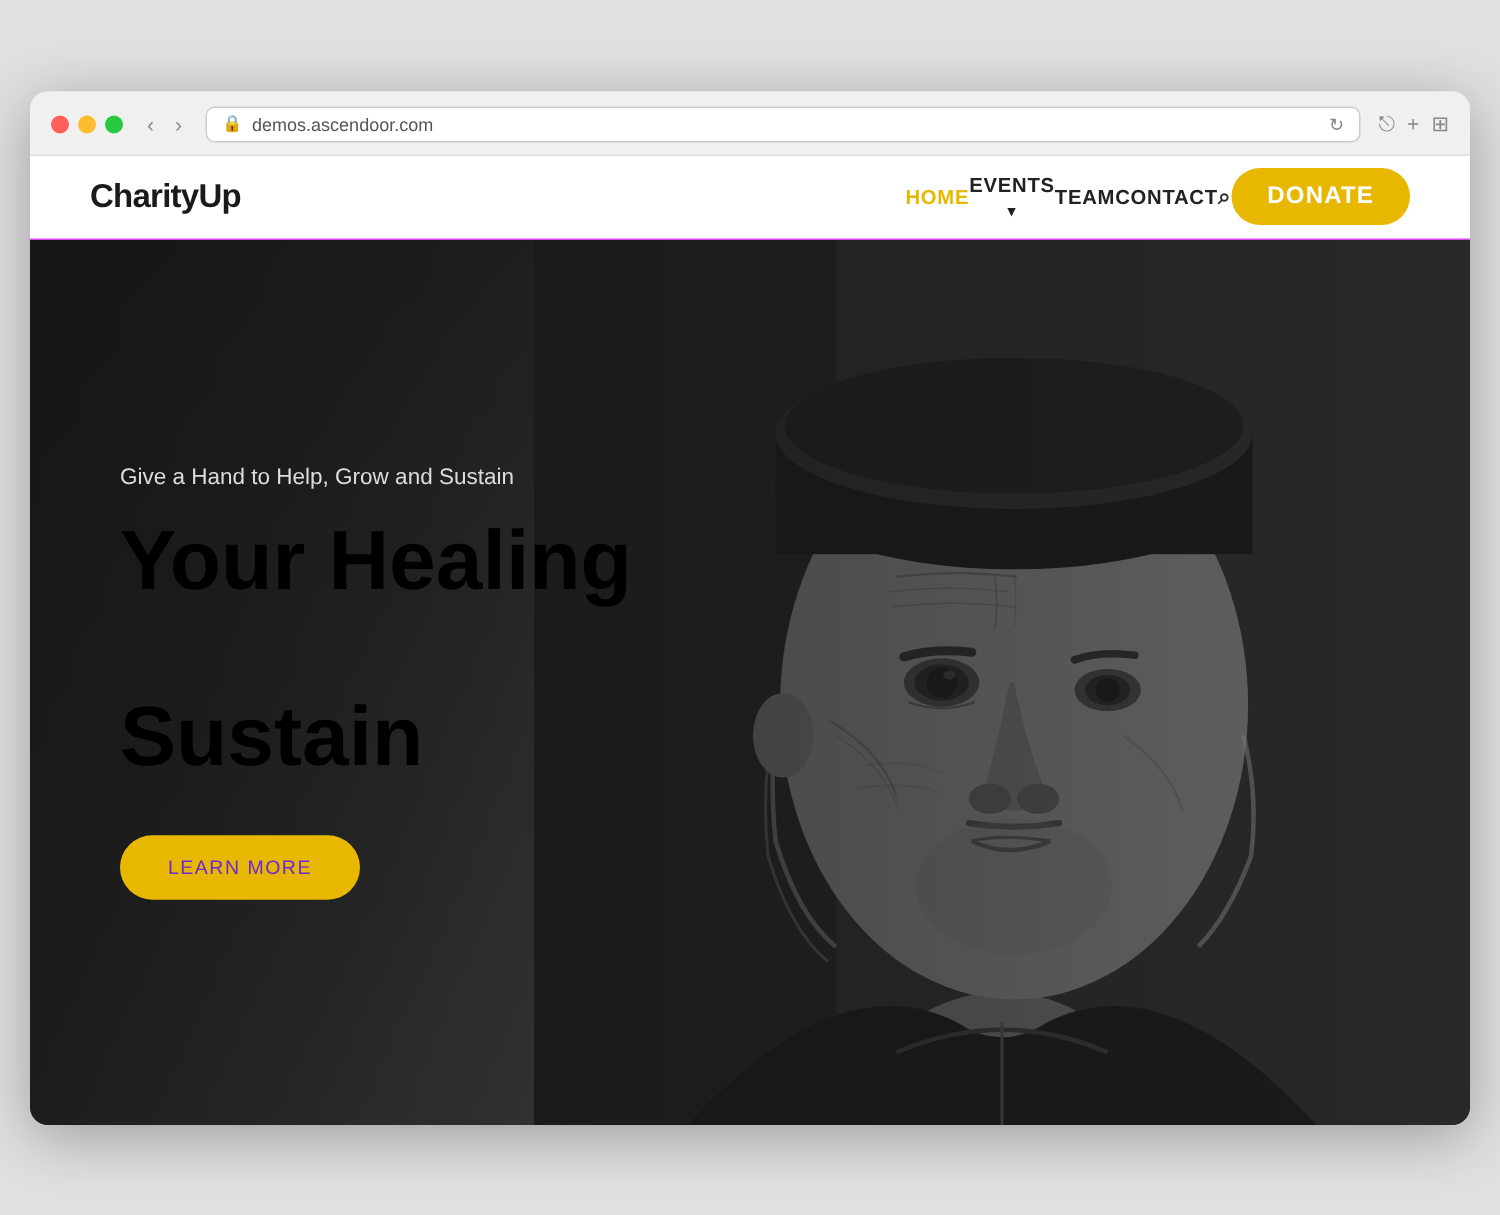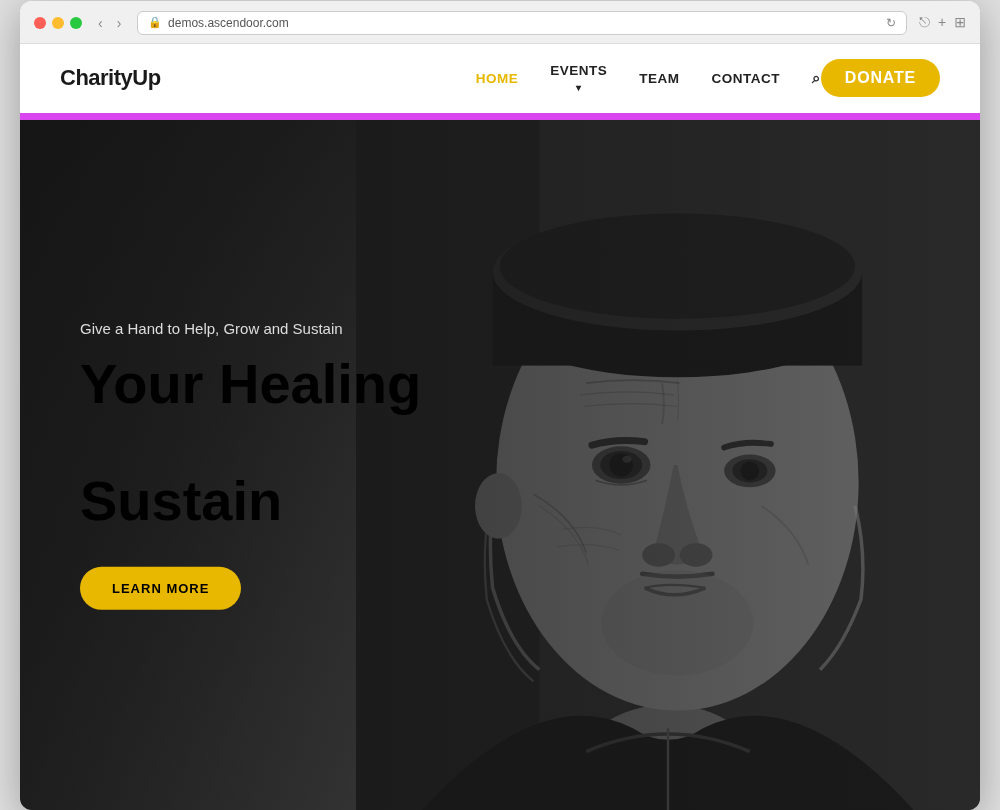--- a/index.html
+++ b/index.html
@@ -102,37 +102,36 @@
     
     .website {
       background: #fff;
     }
 
     
     .nav {
       display: flex;
       align-items: center;
       padding: 12px 40px;
-      height: 76px;
-      border-bottom: 7px solid #d946ef;
+      height: 56px;
+      border-bottom: 1px solid #d946ef;
       background: #fff;
     }
 
     .nav-logo {
       font-size: 22px;
       font-weight: 800;
       color: #1a1a1a;
       letter-spacing: -0.5px;
       flex: 1;
     }
 
     .nav-menu {
       display: flex;
       align-items: center;
-      gap: 32px;
       list-style: none;
     }
 
     .nav-item {
       font-size: 13.5px;
       font-weight: 600;
       color: #222;
       cursor: pointer;
       letter-spacing: 0.5px;
       text-transform: uppercase;
@@ -164,21 +163,21 @@
       font-size: 16px;
       font-weight: 700;
       cursor: pointer;
       letter-spacing: 0.8px;
       text-transform: uppercase;
     }
 
     
     .hero {
       position: relative;
-      height: 690px;
+      height: 590px;
       overflow: hidden;
     }
 
     .hero-bg {
       position: absolute;
       inset: 0;
       background: 
         radial-gradient(ellipse at 70% 40%, rgba(80,80,80,0.3) 0%, transparent 60%),
         linear-gradient(135deg, #1a1a1a 0%, #2d2d2d 30%, #444 50%, #555 70%, #3a3a3a 100%);
     }
@@ -216,26 +215,26 @@
     .hero-title {
       color: #000000;
       font-size: 56px;
       font-weight: 800;
       line-height: 1.05;
       margin-bottom: 36px;
     }
 
     .hero-btn {
       background: #e8b800;
-      color: #000000;
+      color: #6d28d9;
       border: none;
       border-radius: 25px;
       padding: 14px 32px;
       font-size: 13px;
-      font-weight: 700;
+      font-weight: 400;
       cursor: pointer;
       letter-spacing: 1px;
       text-transform: uppercase;
       display: inline-block;
     }
 
     
     .face-svg {
       width: 100%;
       height: 100%;

